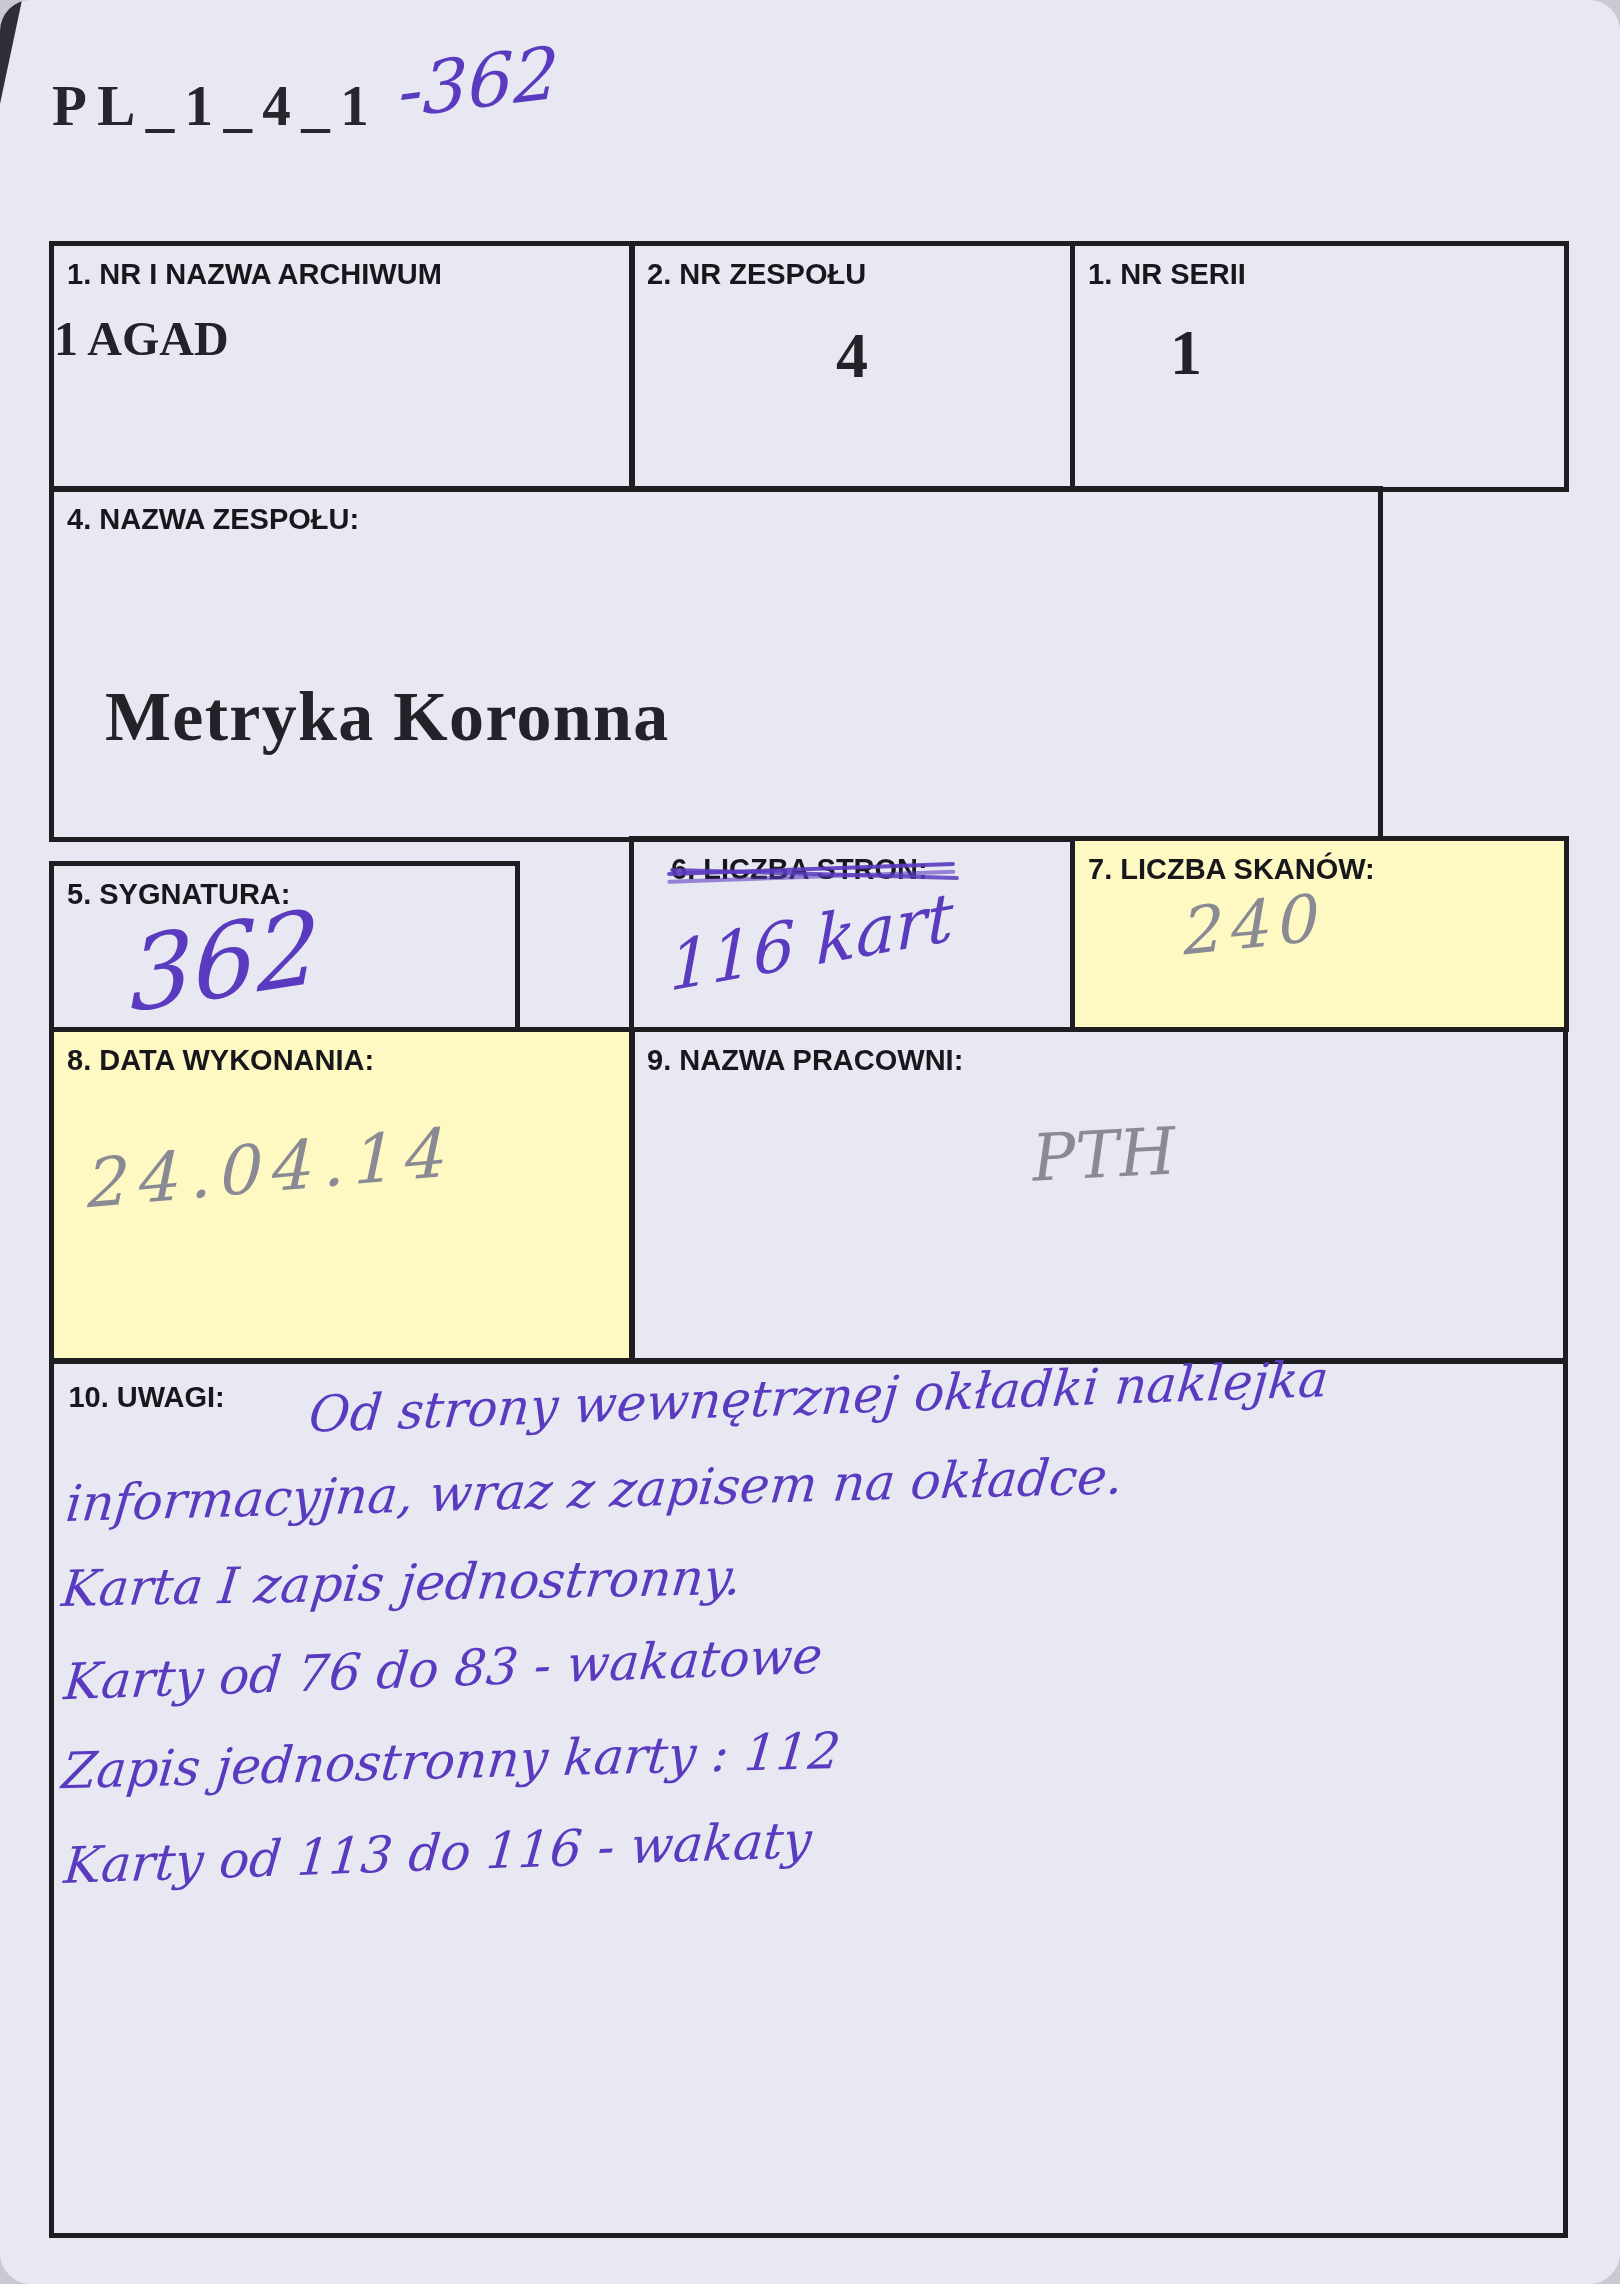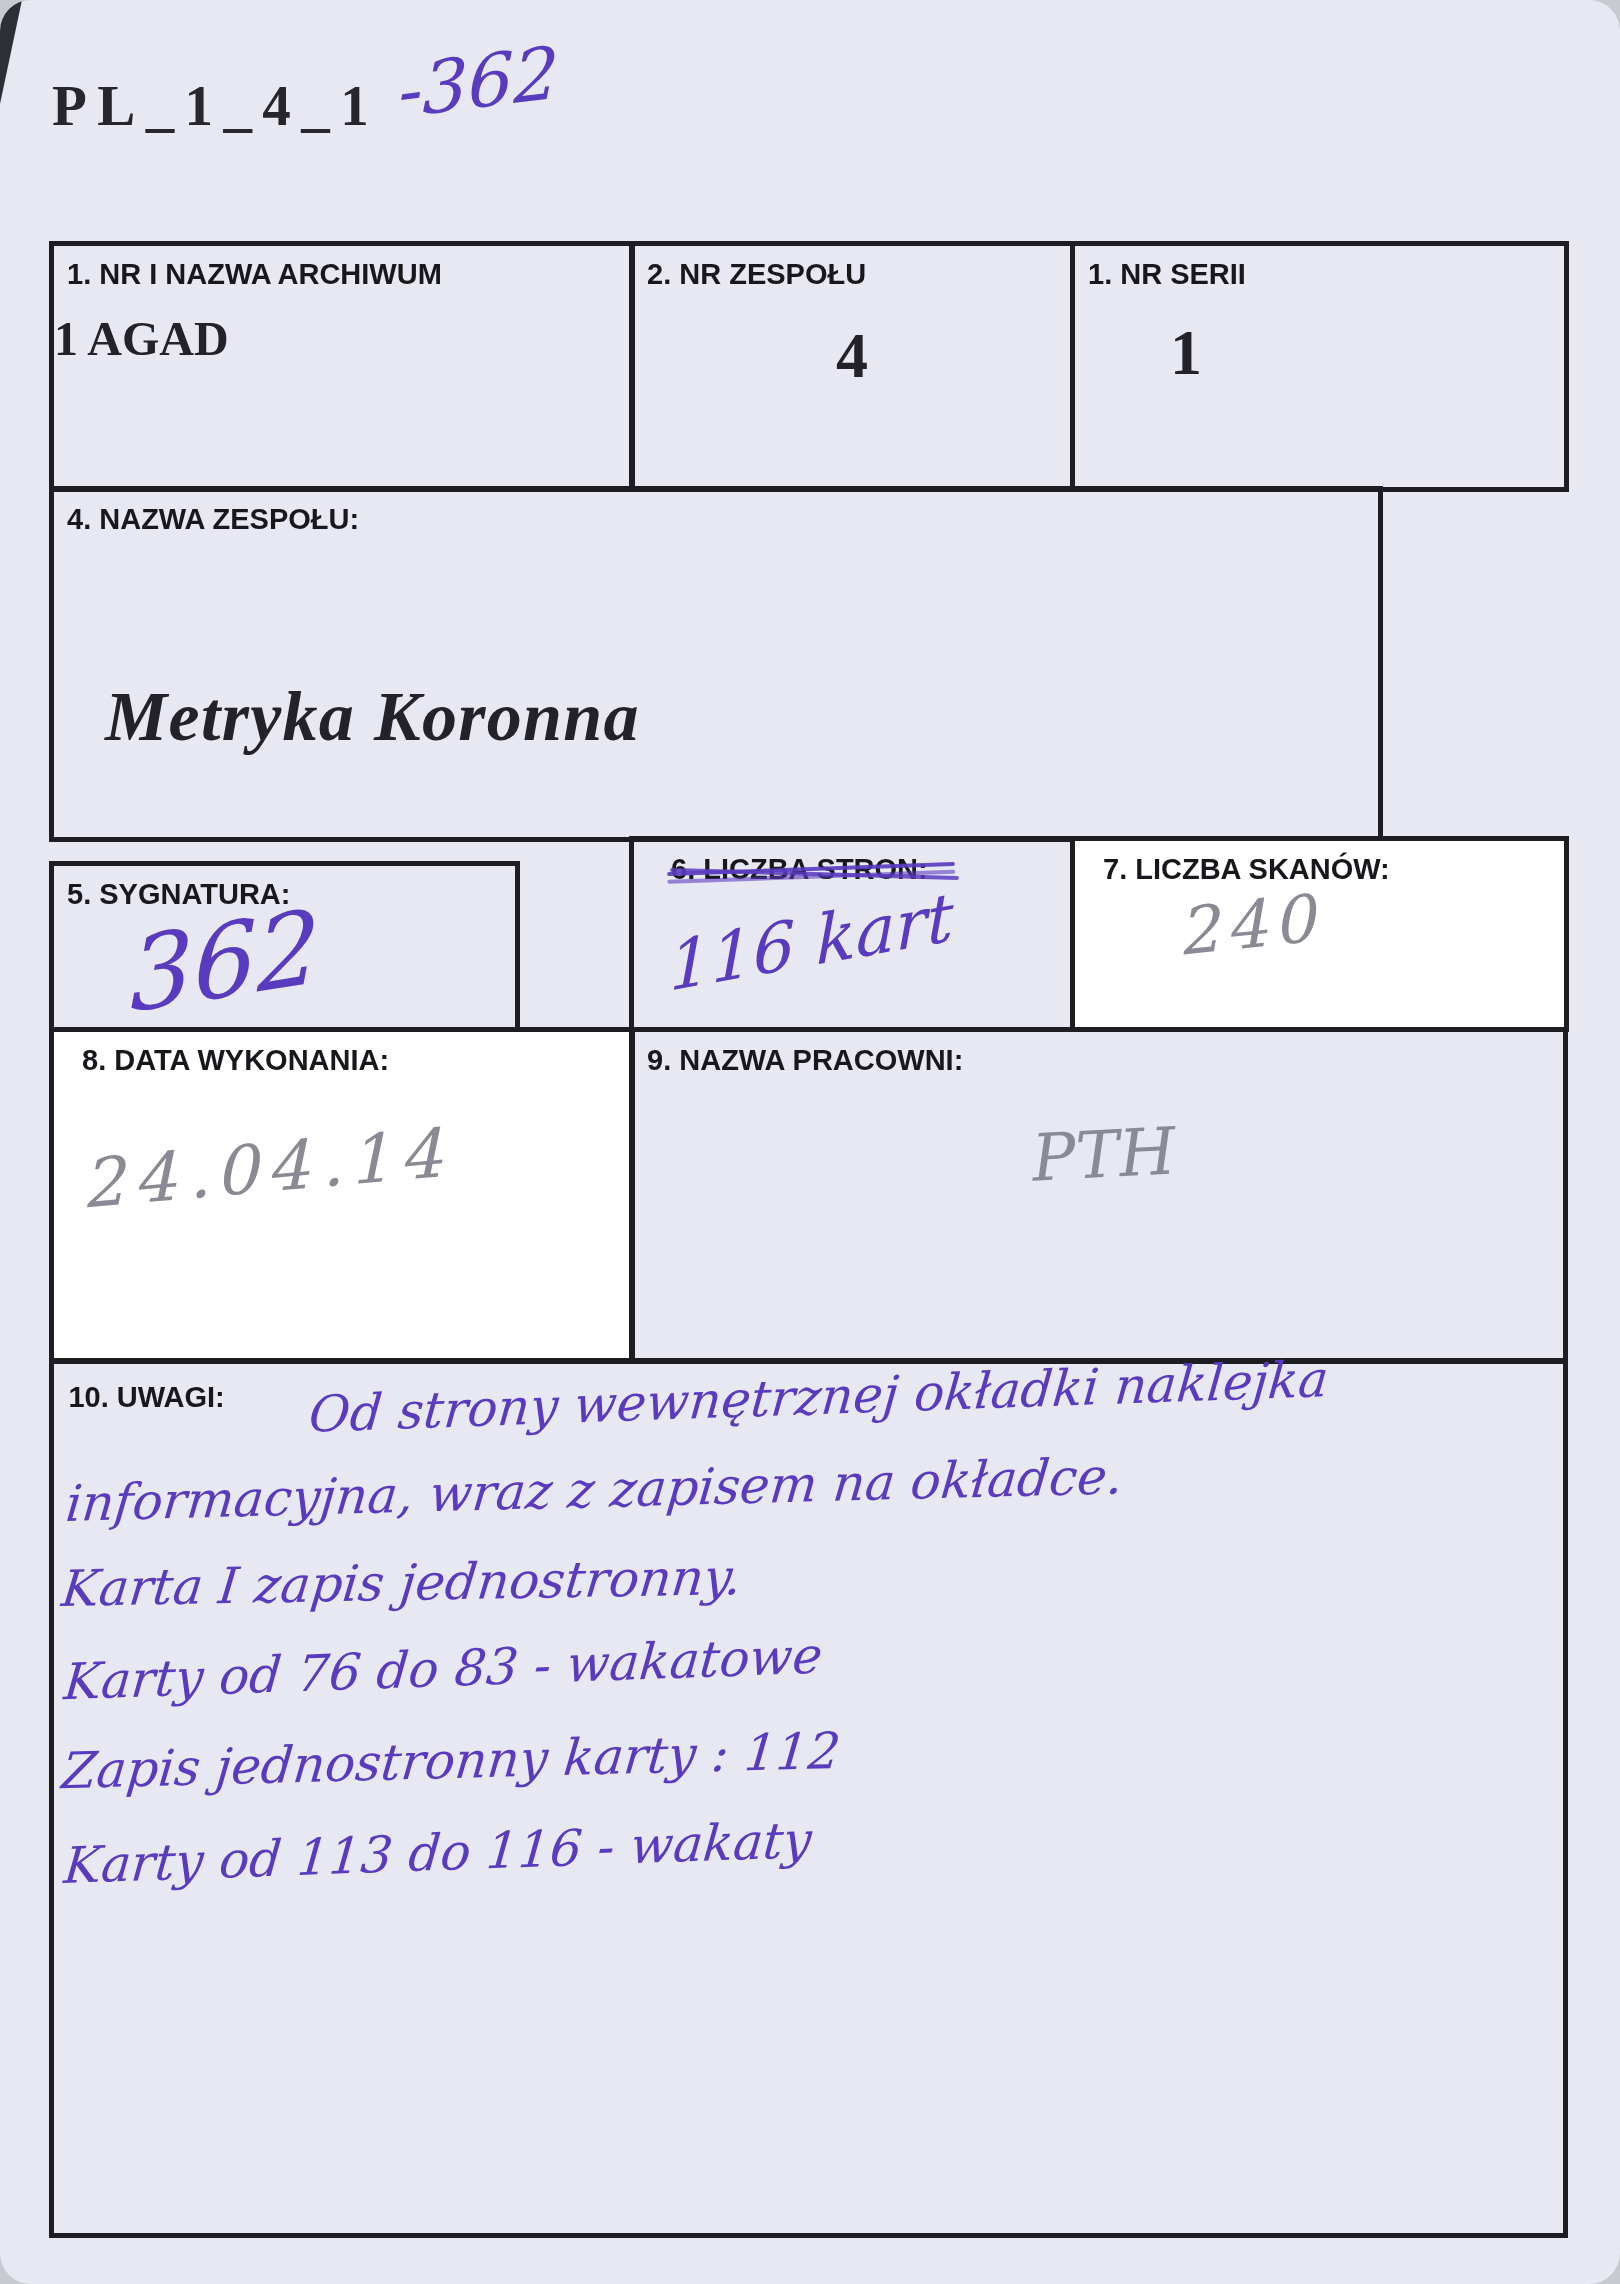--- a/index.html
+++ b/index.html
@@ -29,27 +29,27 @@
     position:absolute;left:398px;top:40px;
     font-size:72px;transform:rotate(-7deg) skewX(-8deg);
   }
   .cell{
     position:absolute;border:5.9px solid #1d1d22;box-sizing:border-box;
   }
   .cell .label{
     font-weight:bold;font-size:29px;padding:11.7px 6.5px 0 13px;color:#17171c;
     white-space:nowrap;
   }
-  .shaded{background:#ffffff;padding-left:15px;}
+  .shaded{background:#fef9c3;}
   
   .pv{font-family:"Liberation Serif",serif;font-weight:bold;color:#222228;}
   .v-archive{position:absolute;left:0;right:0;top:65px;text-align:left;font-size:48px;}
   .v-fonds{position:absolute;left:0;right:0;top:73px;text-align:center;font-size:64px;}
   .v-series{position:absolute;left:95px;top:70px;font-size:64px;}
-  .v-name{position:absolute;left:51px;top:186px;font-size:70px;letter-spacing:1.3px;font-style:italic;}
+  .v-name{position:absolute;left:51px;top:186px;font-size:70px;letter-spacing:1.3px;}
   
   .v-sig{position:absolute;left:75px;top:36px;font-size:101px;transform:rotate(-9deg) skewX(-9deg);}
   .v-pages{position:absolute;left:33px;top:62px;font-size:67px;transform:rotate(-10deg) skewX(-10deg);}
   .v-scans{position:absolute;left:108px;top:46px;font-size:65px;letter-spacing:6.5px;transform:rotate(-6deg) skewX(-5deg);}
   .v-date{position:absolute;left:33px;top:97px;font-size:67px;letter-spacing:9px;transform:rotate(-5deg) skewX(-6deg);}
   .v-workshop{position:absolute;left:398px;top:85px;font-size:65px;transform:rotate(-3deg);}
   
   .struck{position:relative;display:inline-block;margin-left:24px;}
   .struck::before{
     content:"";position:absolute;left:-3.9px;right:-27px;top:14.4px;height:3.9px;

